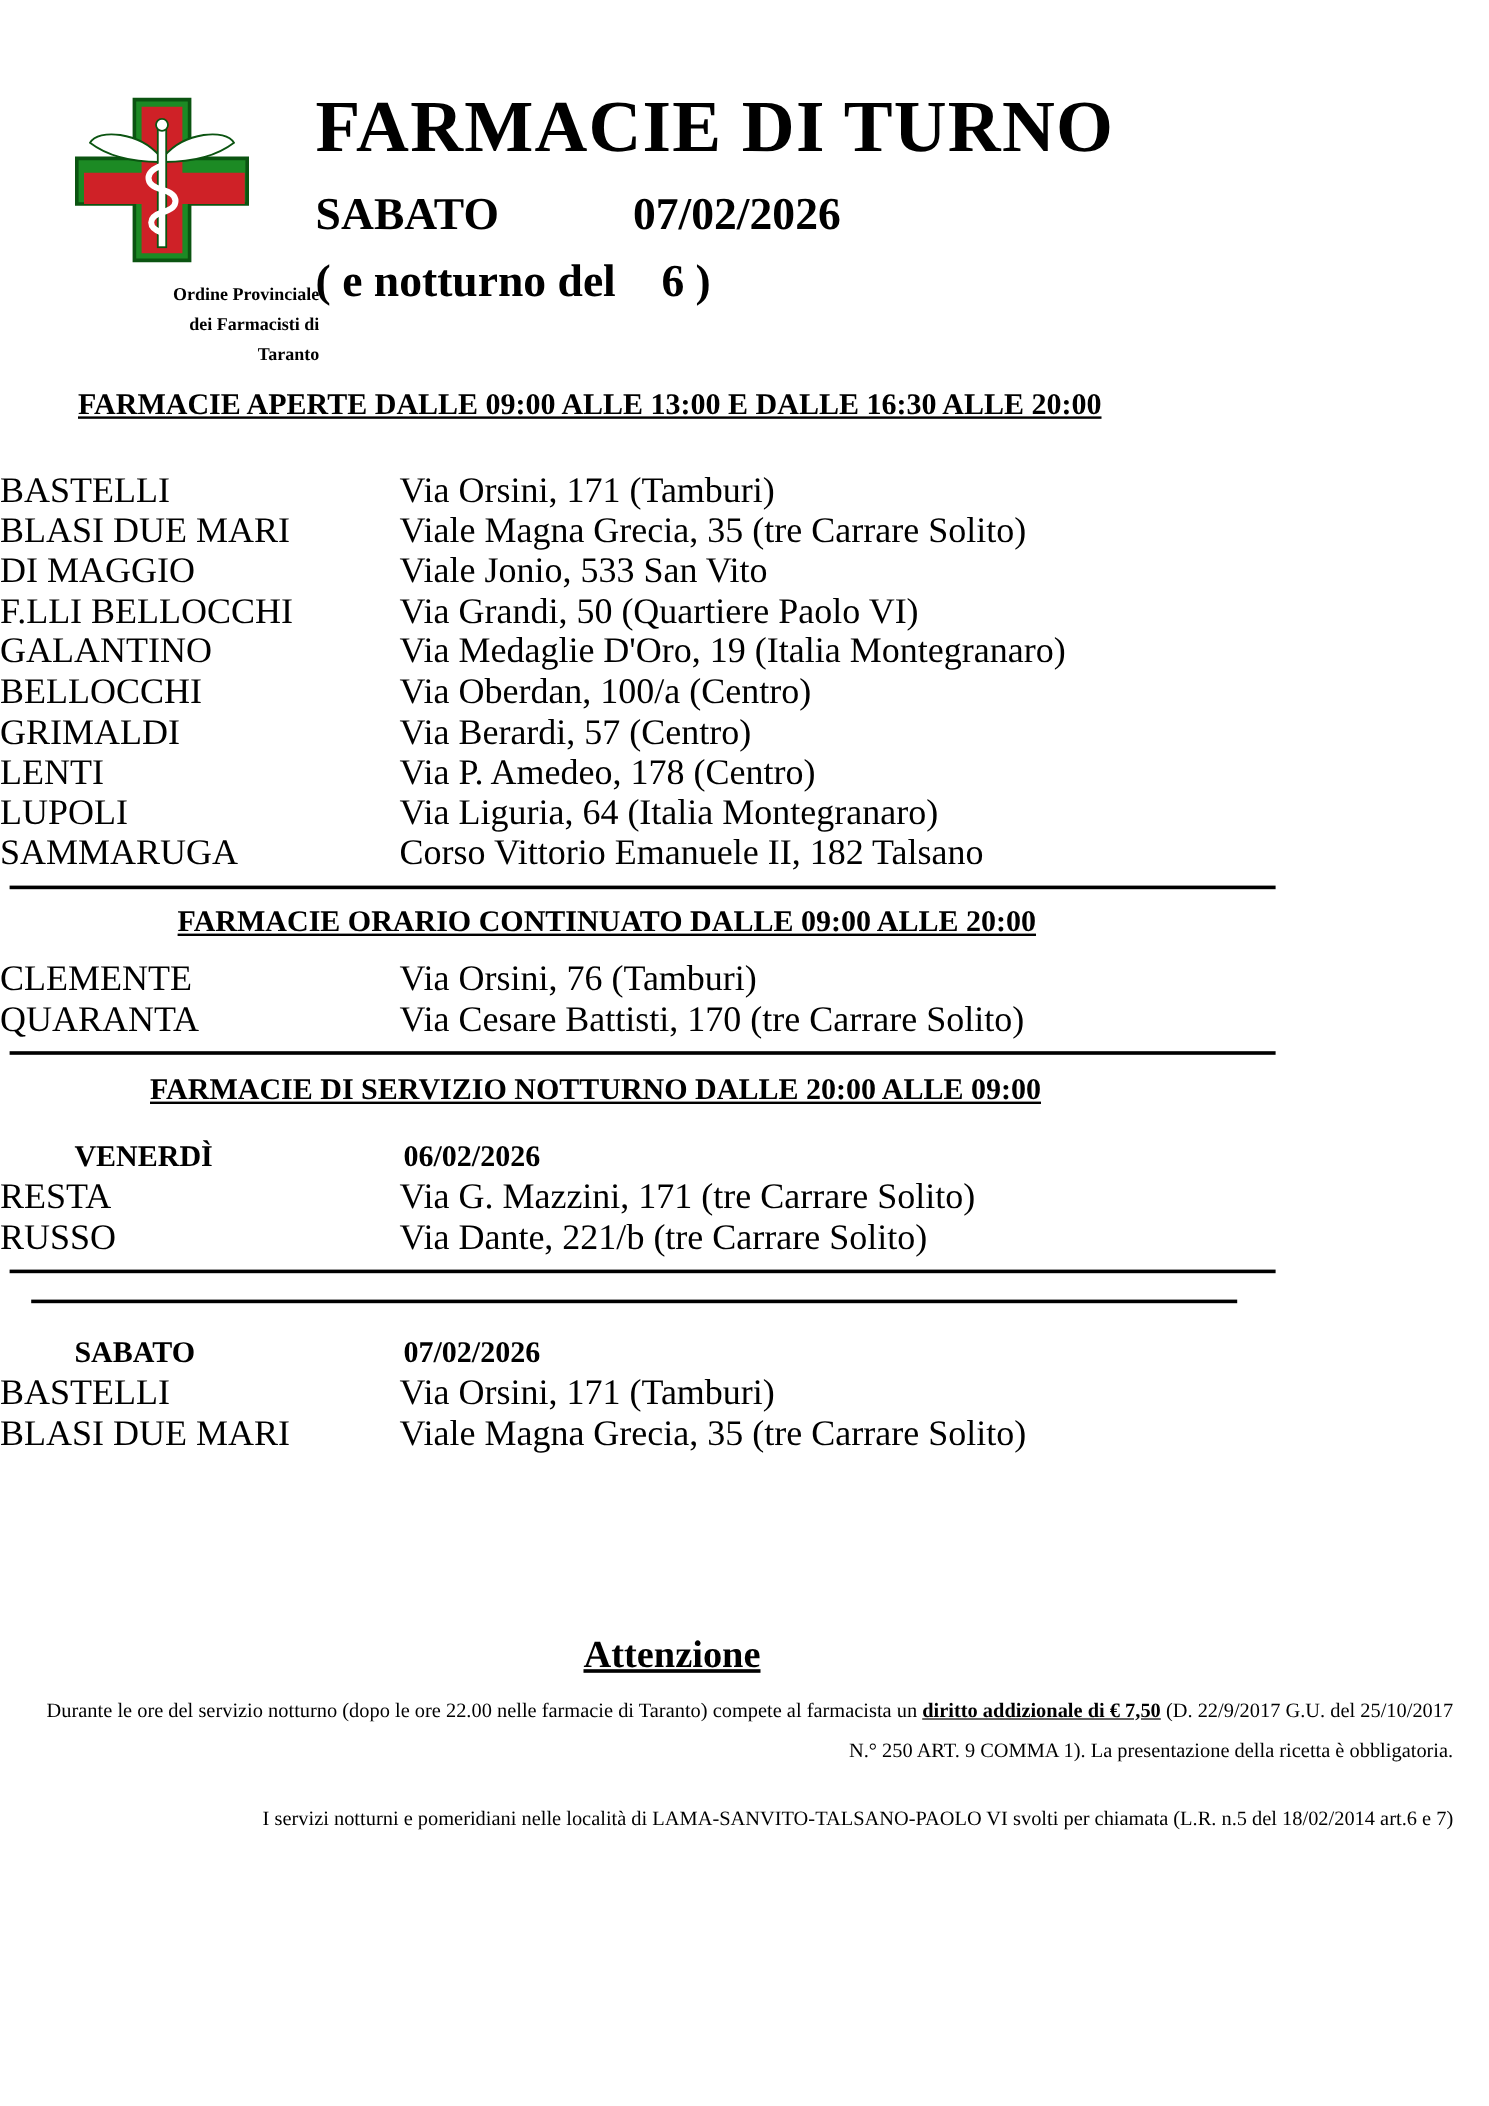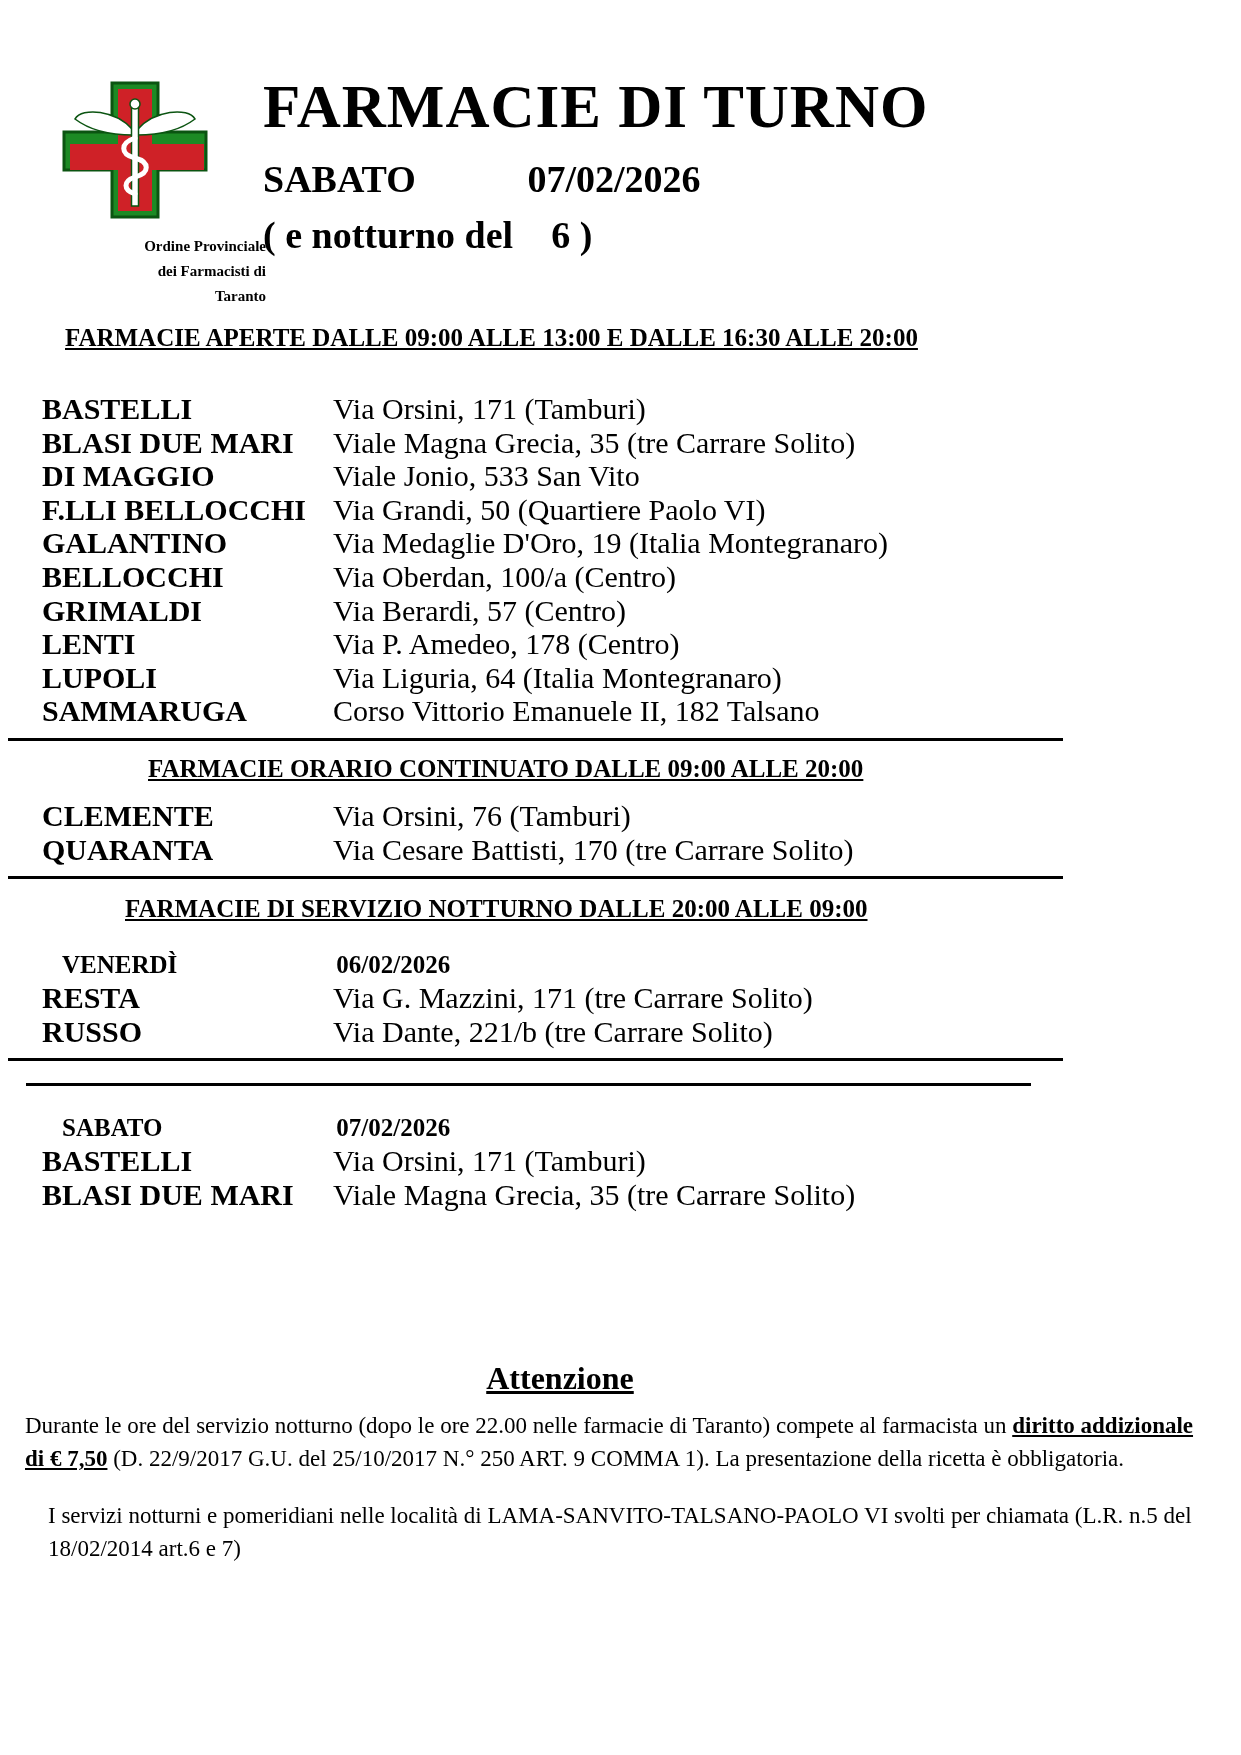--- a/index.html
+++ b/index.html
@@ -27,36 +27,36 @@
   .sh1 { margin: 6px 0 0 65px; }
   .sh2 { margin: 14px 0 0 148px; }
   .sh3 { margin: 16px 0 0 125px; }
 
   
   .rows { margin-top: 0; }
   .rows-open { margin-top: 40px; }
   .rows-cont { margin-top: 16px; }
   .rows-night { margin-top: 2px; }
   .row { display: flex; font-size: 30px; line-height: 33.6px; }
-  .row .name { flex: 0 0 333px; padding-left: 42px; white-space: nowrap; font-weight: bold; }
+  .row .name { flex: 0 0 333px; white-space: nowrap; }
   .row .addr { flex: 1; white-space: nowrap; }
 
   
   .divider { height: 0; border-top: 3px solid #000; width: 1055px; margin: 10px 0 0 8px; }
   .divider.narrow { width: 1005px; margin: 22px 0 0 26px; }
 
   
   .day-row { font-size: 25px; font-weight: bold; padding-left: 62px; margin-top: 28px; }
   .day-row .day-name { display: inline-block; width: 268px; }
 
   
   .notice { margin-top: 148px; }
   .notice-heading { width: 1120px; text-align: center; font-size: 32px; font-weight: bold;
                     text-decoration: underline; margin: 0; }
-  .notice p { font-size: 23px; line-height: 33px; margin: 12px 30px 0 25px; }
+  .notice p { font-size: 17px; line-height: 33px; margin: 12px 30px 0 25px; text-align: right; }
   .notice p.second { margin-top: 24px; margin-left: 48px; }
   .bu { font-weight: bold; text-decoration: underline; }
 </style>
 </head>
 <body>
 
 <div class="page">
 
   <header class="header">
     <div class="logo-wrap">

